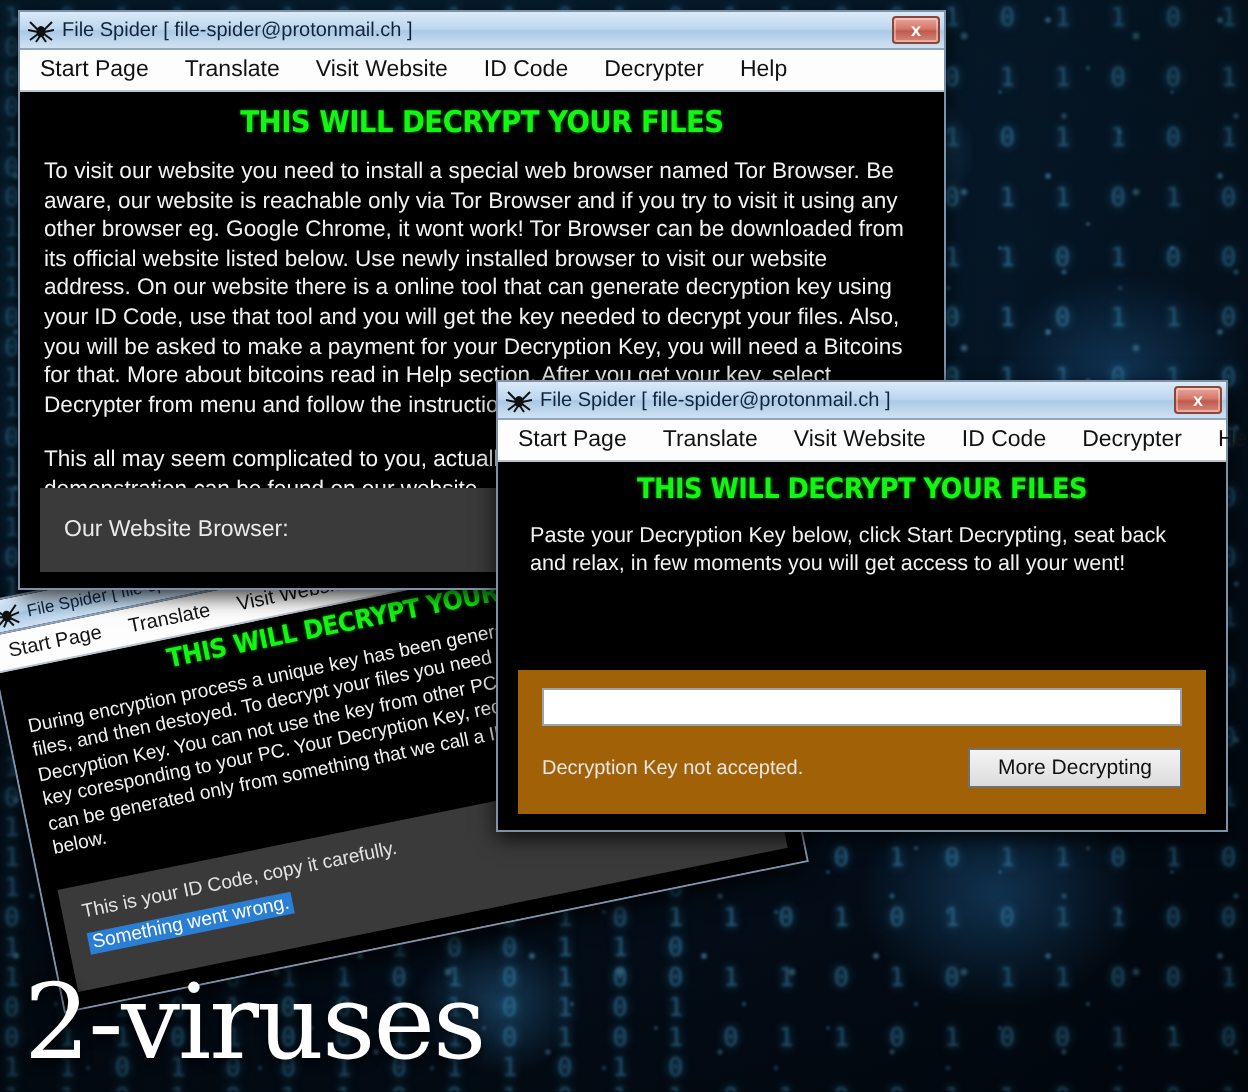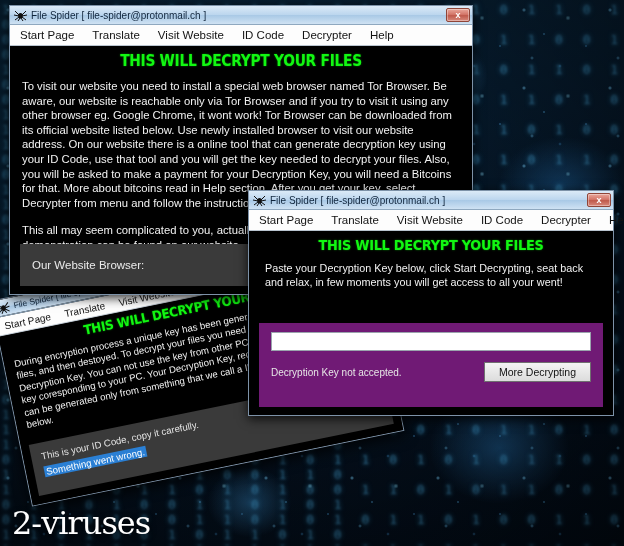--- a/index.html
+++ b/index.html
@@ -168,22 +168,22 @@
   }
 
   
   #win-decrypter { left: 248px; top: 190px; width: 366px; height: 226px; }
   #win-decrypter .win-body { top: 40px; }
   #win-decrypter .headline { font-size: 14px; text-align: center; }
   #win-decrypter .body-text { font-size: 10.8px; line-height: 14px; padding: 8px 16px 0 16px; }
   #dec-panel {
     position: absolute;
     left: 10px; bottom: 8px;
-    right: 10px; height: 84px;
-    background: #701a75;
+    right: 10px; height: 72px;
+    background: #a16207;
     padding: 9px 12px;
   }
   #dec-keyfield {
     width: 100%; height: 19px;
     background: #ffffff;
     border: 1px solid #9aa4ad;
   }
   #dec-row {
     margin-top: 11px;
     display: flex;
@@ -247,21 +247,21 @@
     background: #2a7fd4;
     color: #ffffff;
     font-size: 9.6px;
     padding: 0 2px;
   }
 
   
   #watermark {
     position: absolute;
     left: 12px; bottom: 4px;
-    font-size: 32px;
+    font-size: 52px;
     color: #ffffff;
     font-family: "DejaVu Serif", serif;
     font-weight: normal;
     letter-spacing: -1px;
     text-shadow: 0 2px 6px rgba(0,0,0,.9);
     z-index: 60;
     pointer-events: none;
   }
 </style>
 </head>

